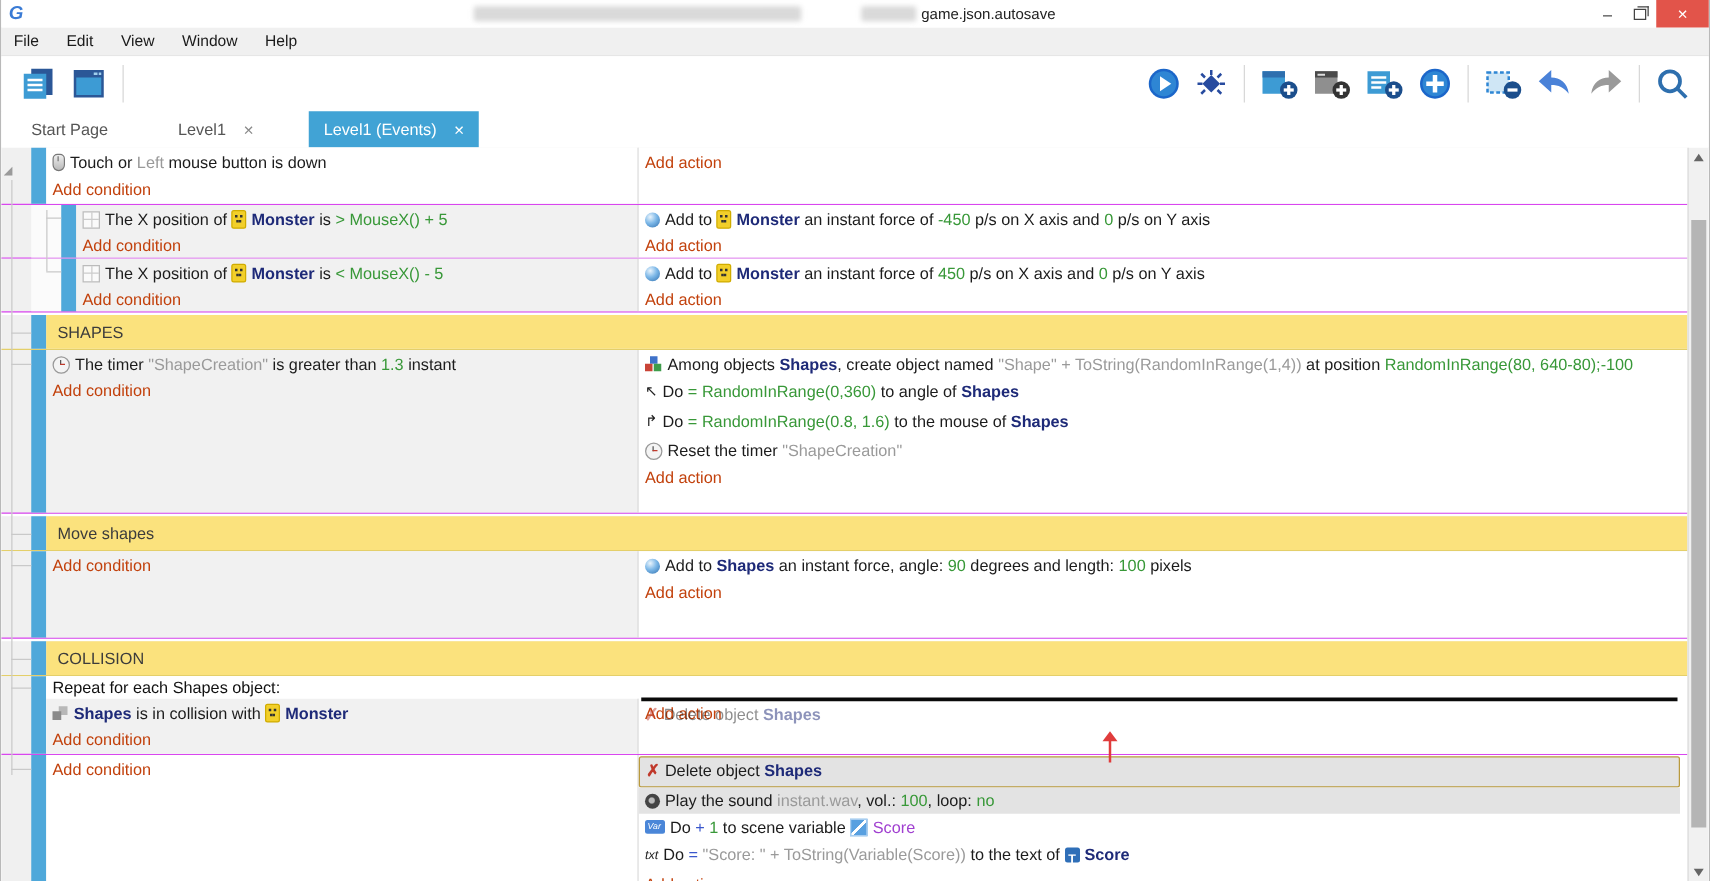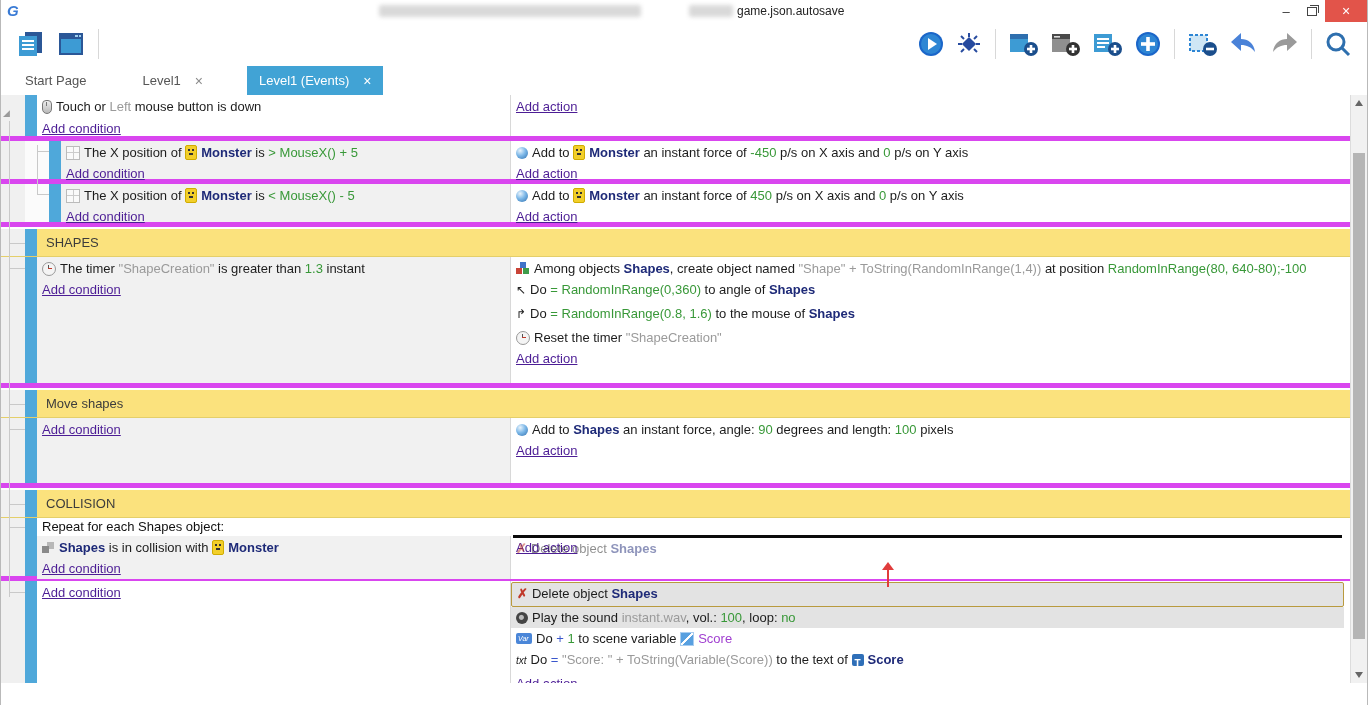--- a/index.html
+++ b/index.html
@@ -31,31 +31,31 @@
 
   
   .tabbar{height:29px;background:#fff;display:flex;align-items:stretch;padding-left:12px;gap:32px;}
   .tab{display:flex;align-items:center;padding:0 12px;color:#555;gap:14px;cursor:default;}
   .tab .tclose{color:#8a8a8a;font-size:14px;}
   .tab.active{background:#41a3d5;color:#fff;}
   .tab.active .tclose{color:#fff;}
 
   
   .sheet{height:588px;position:relative;background:#fff;overflow:hidden;box-sizing:border-box;padding-right:17px;}
-  .evw{display:flex;background:#f0f0f0;border-bottom:5px solid #d946ef;box-sizing:border-box;padding-left:24px;position:relative;}
+  .evw{display:flex;background:#f0f0f0;border-bottom:1px solid #d946ef;box-sizing:border-box;padding-left:24px;position:relative;}
   .bar{width:12px;background:#4fa8da;flex:none;}
   .subind{width:24px;background:#fbfbfb;flex:none;}
   .cond{width:474px;flex:none;background:#f1f1f1;border-right:1px solid #d8d8d8;box-sizing:border-box;padding-top:1px;}
   .sub .cond{width:450px;}
   .cond.white{background:#fff;}
   .acts{flex:1;background:#fff;position:relative;padding-top:1px;}
   .row{min-height:21px;line-height:21px;padding-left:5px;}
   .rich{white-space:pre;}
   .rich.wrap{white-space:pre-wrap;max-width:835px;}
-  .ph{color:#4c1d95;text-decoration:underline;}
+  .ph{color:#c2410c;}
   .ev1{height:46px;} .ev1 .row{min-height:22px;line-height:22px;}
   .ev2,.ev3{height:43px;}
   .ev4{height:131px;}
   .ev5{height:70px;}
   .ev7{height:102px;border-bottom:none;}
   .cmw{display:flex;height:28px;margin-top:2px;background:#f0f0f0;padding-left:24px;box-sizing:border-box;border-bottom:1px solid #e4cf6a;}
   .comment{flex:1;background:#fbe27d;display:flex;align-items:center;padding-left:9px;color:#3c3c3c;}
 
   
   .foreach{height:63px;flex-direction:row;}
@@ -132,20 +132,27 @@
     <span class="title">game.json.autosave</span>
     <div class="wc">
       <div class="wc-btn">–</div>
       <div class="wc-btn">
           <span class="restore-glyph"></span>
         </div>
       <div class="wc-btn close">×</div>
     </div>
   </div>
 
+  <div class="menubar">
+    <span class="menu-item">File</span>
+    <span class="menu-item">Edit</span>
+    <span class="menu-item">View</span>
+    <span class="menu-item">Window</span>
+    <span class="menu-item">Help</span>
+  </div>
 
   <div class="toolbar">
     <span class="tb-btn">
       <svg width="30" height="30">
           <rect x="9" y="3" width="17" height="21" fill="#2b5797"></rect>
           <rect x="3" y="7" width="18" height="20" fill="#3d9bd4"></rect>
           <g stroke="#fff" stroke-width="2">
             <line x1="6" y1="12" x2="18" y2="12"></line>
             <line x1="6" y1="16" x2="18" y2="16"></line>
             <line x1="6" y1="20" x2="18" y2="20"></line>

